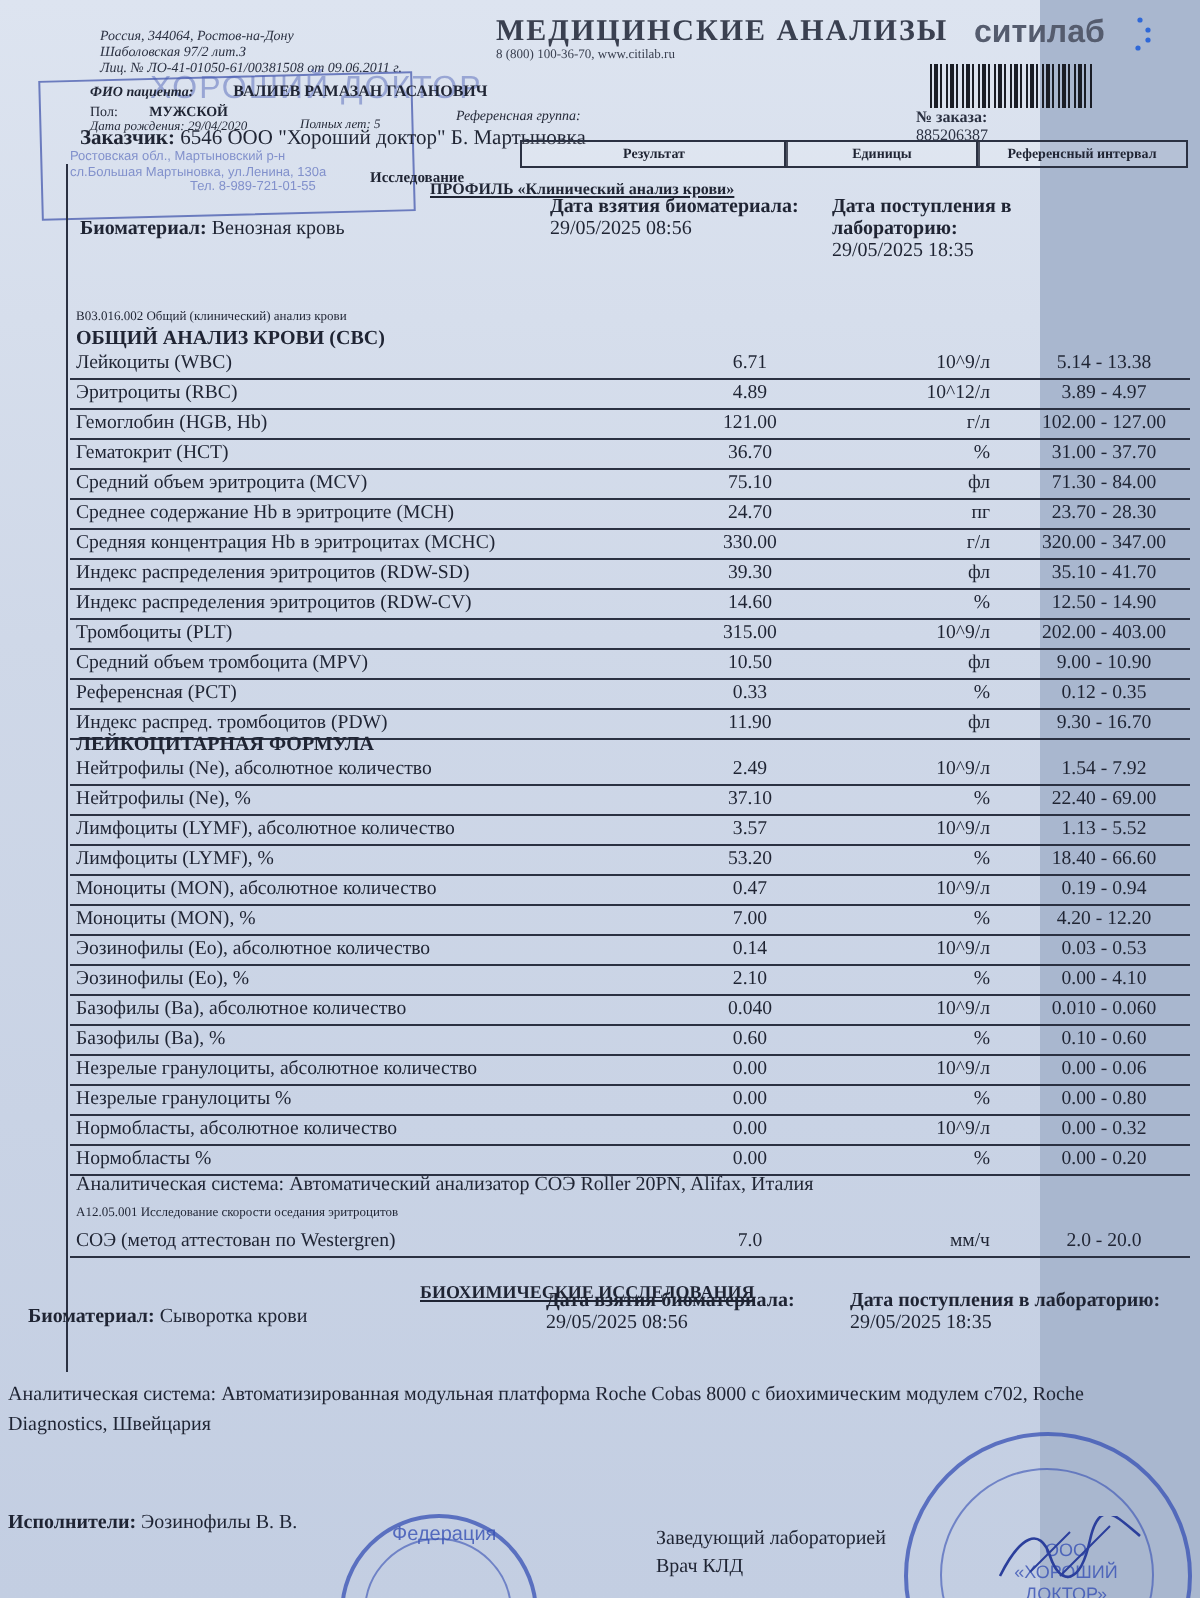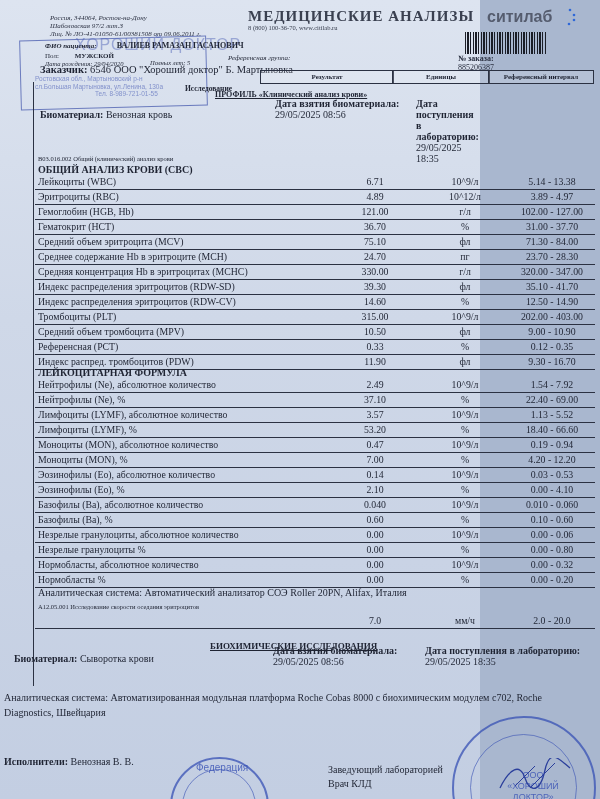--- a/index.html
+++ b/index.html
@@ -1,17 +1,17 @@
 <!DOCTYPE html>
 <html><head>
 <meta charset="utf-8">
 <style>
   html,body{margin:0;padding:0;}
   body{width:600px;height:799px;overflow:hidden;background:#a9b7cf;font-family:"Liberation Serif",serif;color:#1f2433;}
-  .page{position:absolute;left:0;top:0;width:480px;height:799px;background:linear-gradient(180deg,#dde4f0 0%,#cfd8e8 40%,#c3cee2 100%);}
+  .page{position:absolute;left:0;top:0;width:520px;height:799px;background:linear-gradient(180deg,#dde4f0 0%,#cfd8e8 40%,#c3cee2 100%);}
   .hdr-addr{position:absolute;left:50px;top:14px;font-size:7px;line-height:8px;font-style:italic;color:#2b3142;}
   .hdr-title{position:absolute;left:248px;top:8px;font-size:15px;font-weight:bold;letter-spacing:1px;color:#3a4050;}
   .hdr-phone{position:absolute;left:248px;top:24px;font-size:6.5px;color:#3a4050;}
   .logo{position:absolute;left:487px;top:8px;font-family:"Liberation Sans",sans-serif;font-size:16px;font-weight:bold;color:#555c6e;}
   .logo-dots{position:absolute;left:565px;top:7px;width:12px;height:20px;}
   .barcode{position:absolute;left:465px;top:32px;width:82px;height:22px;background:repeating-linear-gradient(90deg,#1a1d26 0 1px,transparent 1px 2px,#1a1d26 2px 4px,transparent 4px 5px,#1a1d26 5px 6px,transparent 6px 8px);}
   .order{position:absolute;left:458px;top:54px;font-size:8px;color:#2b3142;}
   .order b{font-weight:bold;}
   .patient{position:absolute;left:45px;top:41px;font-size:8px;font-weight:bold;color:#1f2433;}
   .gender{position:absolute;left:45px;top:52px;font-size:7px;color:#1f2433;}
@@ -30,21 +30,21 @@
   .biomat{position:absolute;left:40px;top:109px;font-size:10px;}
   .biomat b{font-weight:bold;}
   .date-block{position:absolute;font-size:10px;line-height:11px;}
   .date-block b{font-weight:bold;display:block;}
   .analyzer{position:absolute;left:38px;top:132px;font-size:10px;white-space:nowrap;}
   .code{position:absolute;left:38px;top:155px;font-size:6.5px;}
   .section{position:absolute;left:38px;font-size:10px;font-weight:bold;}
   .row{position:absolute;left:35px;width:560px;height:14.3px;border-bottom:1px solid #2b3142;font-size:9.8px;line-height:14.3px;}
   .row .n{position:absolute;left:3px;white-space:nowrap;}
   .row .v{position:absolute;left:300px;width:80px;text-align:center;}
-  .row .u{position:absolute;left:400px;width:60px;text-align:center;}
+  .row .u{position:absolute;left:400px;width:60px;text-align:right;}
   .row .r{position:absolute;left:462px;width:110px;text-align:center;}
   .bio-title{position:absolute;left:210px;top:641px;font-size:9px;font-weight:bold;text-decoration:underline;}
   .bio-analyzer{position:absolute;left:4px;top:690px;font-size:10px;line-height:15px;width:590px;}
   .perf{position:absolute;left:4px;top:756px;font-size:10px;}
   .perf b{font-weight:bold;}
   .head{position:absolute;left:328px;top:763px;font-size:10px;line-height:14px;}
   .seal{position:absolute;border:2px solid rgba(55,80,180,.75);border-radius:50%;}
   .seal-inner{position:absolute;border:1px solid rgba(55,80,180,.6);border-radius:50%;}
   .seal-text{position:absolute;font-family:"Liberation Sans",sans-serif;color:rgba(55,80,180,.8);font-size:11px;}
   .sig{position:absolute;left:495px;top:758px;width:80px;height:35px;}
@@ -294,20 +294,21 @@
         <span class="n">Нормобласты %</span>
         <span class="v">0.00</span>
         <span class="u">%</span>
         <span class="r">0.00 - 0.20</span>
       </div>
   </div>
 
   <div class="analyzer" style="top:587px;left:38px;">Аналитическая система: Автоматический анализатор СОЭ Roller 20PN, Alifax, Италия</div>
   <div class="code" style="top:603px;">A12.05.001 Исследование скорости оседания эритроцитов</div>
   <div class="row" style="top:614px">
+      <span class="n">СОЭ (метод аттестован по Westergren)</span>
       <span class="v">7.0</span>
       <span class="u">мм/ч</span>
       <span class="r">2.0 - 20.0</span>
     </div>
 
   <div class="bio-title">БИОХИМИЧЕСКИЕ ИССЛЕДОВАНИЯ</div>
   <div class="biomat" style="top:653px;left:14px;">
     <b>Биоматериал:</b>
     <span>Сыворотка крови</span>
   </div>
@@ -316,21 +317,21 @@
     <span>29/05/2025 08:56</span>
   </div>
   <div class="date-block" style="left:425px;top:645px;white-space:nowrap;">
     <b>Дата поступления в лабораторию:</b>
     <span>29/05/2025 18:35</span>
   </div>
   <div class="bio-analyzer">Аналитическая система: Автоматизированная модульная платформа Roche Cobas 8000 с биохимическим модулем c702, Roche Diagnostics, Швейцария</div>
 
   <div class="perf">
     <b>Исполнители:</b>
-    <span>Венозная В. В.</span>
+    <span>Эозинофилы В. В.</span>
   </div>
   <div class="head">
     <div>Заведующий лабораторией</div>
     <div>Врач КЛД</div>
   </div>
 
   <div class="seal" style="left:170px;top:757px;width:95px;height:95px;">
     <div class="seal-inner" style="left:10px;top:10px;width:72px;height:72px;"></div>
   </div>
   <div class="seal-text" style="left:196px;top:762px;font-size:10px;">Федерация</div>

